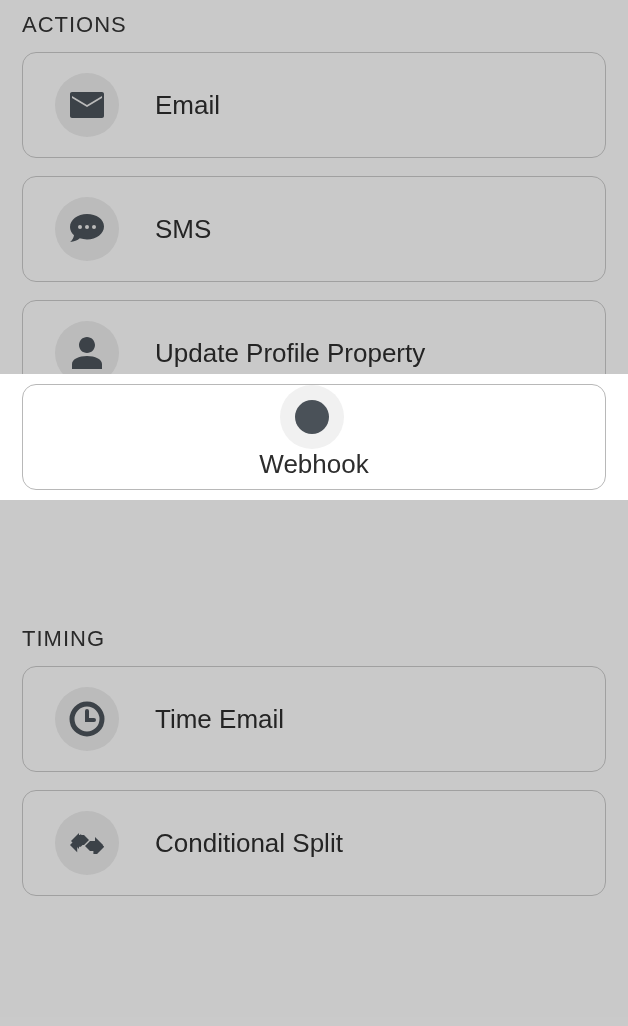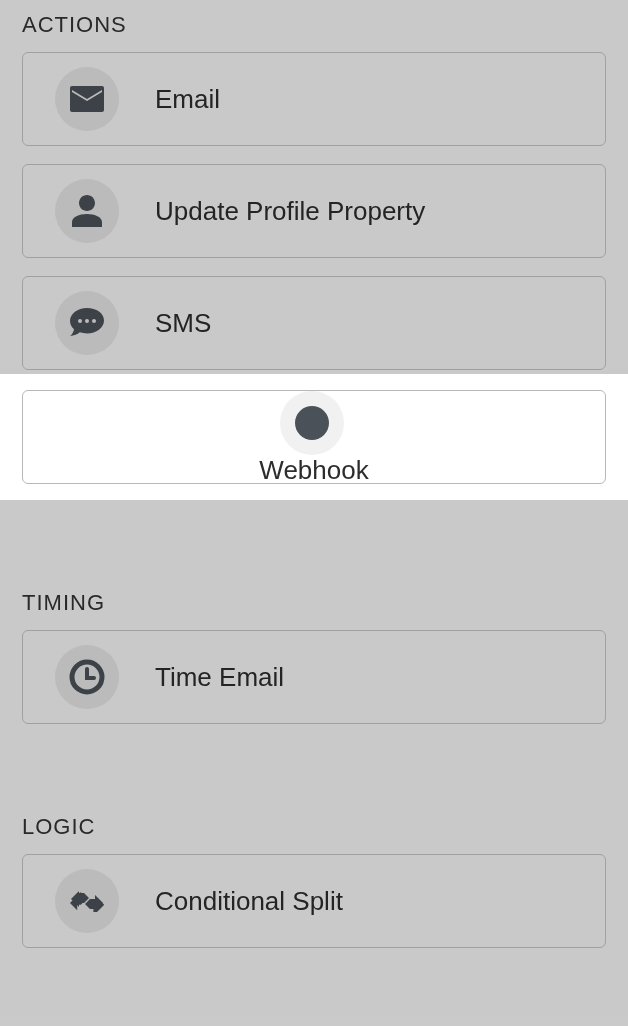--- a/index.html
+++ b/index.html
@@ -21,23 +21,23 @@
       letter-spacing: 1px;
       color: #333;
       margin-top: 6px;
       margin-bottom: 14px;
     }
     .section-heading.spaced { margin-top: 90px; }
     .item {
       display: flex;
       align-items: center;
       border: 1px solid #c4c4c4;
-      border-radius: 6px;
+      border-radius: 14px;
       background: #f6f6f6;
-      height: 94px;
+      height: 106px;
       margin-bottom: 18px;
       cursor: pointer;
     }
     .item .icon-circle {
       width: 64px;
       height: 64px;
       border-radius: 50%;
       background: #e4e4e4;
       display: flex;
       align-items: center;
@@ -93,55 +93,54 @@
     <div class="icon-circle">
       <svg width="34" height="26" viewBox="0 0 34 26">
           <path fill="#4a5158" d="M2 0h30c1.1 0 2 .9 2 2v22c0 1.1-.9 2-2 2H2c-1.1 0-2-.9-2-2V2C0 .9.9 0 2 0zm0 4v2l15 9 15-9V4L17 13 2 4z"></path>
         </svg>
     </div>
     <div class="label">Email</div>
   </div>
 
   <div class="item">
     <div class="icon-circle">
-      <svg width="30" height="32" viewBox="0 0 30 32">
-          <path fill="#4a5158" d="M15 16c4.4 0 8-3.6 8-8s-3.6-8-8-8-8 3.6-8 8 3.6 8 8 8zm0 3c-8 0-15 3-15 8v5h30v-5c0-5-7-8-15-8z"></path>
-        </svg>
-    </div>
-    <div class="label">Update Profile Property</div>
-  </div>
-
-  <div class="item">
-    <div class="icon-circle">
       <svg width="34" height="30" viewBox="0 0 34 30">
           <path fill="#4a5158" d="M17 0C7.6 0 0 5.8 0 13c0 3.2 1.5 6.1 4 8.3-.3 2.4-1.6 4.8-3.8 6.6 3.8 0 7.3-1.6 9.6-3.6 2.2.7 4.7 1.1 7.2 1.1 9.4 0 17-5.8 17-13S26.4 0 17 0z"></path>
           <circle cx="10" cy="13" r="2" fill="#e4e4e4"></circle>
           <circle cx="17" cy="13" r="2" fill="#e4e4e4"></circle>
           <circle cx="24" cy="13" r="2" fill="#e4e4e4"></circle>
         </svg>
     </div>
     <div class="label">SMS</div>
+  </div>
+
+  <div class="item">
+    <div class="icon-circle">
+      <svg width="30" height="32" viewBox="0 0 30 32">
+          <path fill="#4a5158" d="M15 16c4.4 0 8-3.6 8-8s-3.6-8-8-8-8 3.6-8 8 3.6 8 8 8zm0 3c-8 0-15 3-15 8v5h30v-5c0-5-7-8-15-8z"></path>
+        </svg>
+    </div>
+    <div class="label">Update Profile Property</div>
   </div>
 
   <div style="height:112px"></div>
 
 
   <div class="section-heading spaced">TIMING</div>
 
   <div class="item">
     <div class="icon-circle">
       <svg width="36" height="36" viewBox="0 0 36 36">
           <circle cx="18" cy="18" r="15" fill="none" stroke="#4a5158" stroke-width="5"></circle>
           <path d="M18 10v9h7" stroke="#4a5158" stroke-width="4" fill="none" stroke-linecap="round"></path>
         </svg>
     </div>
     <div class="label">Time Email</div>
   </div>
 
-  <div class="section-heading spaced">LOGIC</div>
 
   <div class="item">
     <div class="icon-circle">
       <svg width="34" height="32" viewBox="0 0 34 32">
           <path fill="#4a5158" d="M8 2v6h4l7 7-7 7H8v6l-8-8 8-8v4h3l4-4-4-4H8V2zm18 28v-6h-4l-3-3 4-4 3 3h4v-6l8 8-8 8z" transform="translate(-0 0) scale(0.9)"></path>
           <path fill="#4a5158" d="M10 0l-8 8h5v6l6 6-6 6v0h-5l8 8v-6h3l7-7 3 3h0v6l8-8-8-8v6l-3 3-7-7h-3V0z" opacity="0"></path>
           <path fill="#4a5158" d="M6 4h6v5l6 6-6 6v5H6l10-11L6 4z" opacity="0"></path>
           <g transform="translate(2 0)">
             <path fill="#4a5158" d="M9 2 L1 10 L9 18 L9 13 L14 13 L20 19 L20 24 L15 24 L23 32 L31 24 L26 24 L26 17 L18 9 L18 9 L14 9 L9 9 Z" opacity="0"></path>
           </g>

